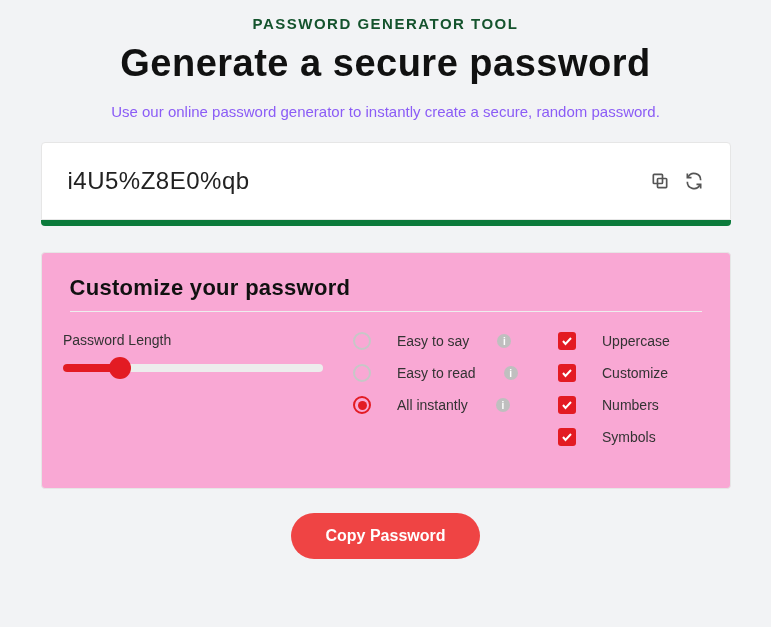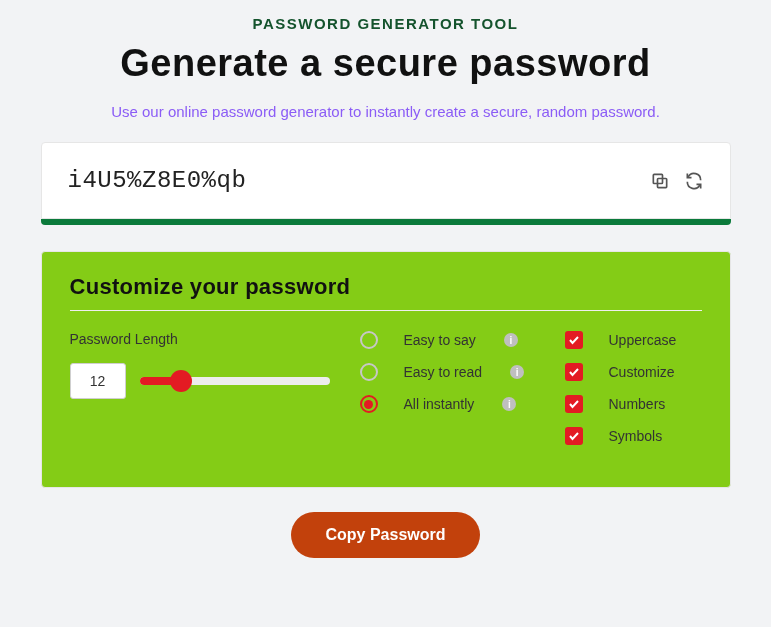--- a/index.html
+++ b/index.html
@@ -36,47 +36,47 @@
     background: #fff;
     border: 1px solid #e6e6e6;
     border-radius: 4px 4px 0 0;
     padding: 24px 26px;
     display: flex;
     align-items: center;
     justify-content: space-between;
     text-align: left;
   }
   .password-text {
-    font-family: Liberation Mono, monospace;
+    font-family: Liberation Sans, sans-serif;
     font-size: 24px;
     color: #222;
     letter-spacing: 0.5px;
   }
   .password-actions { display: flex; gap: 14px; color: #555; }
   .icon-btn { cursor: pointer; display: inline-flex; align-items: center; }
   .strength-bar { height: 6px; background: #0b7a3b; border-radius: 0 0 4px 4px; }
 
   .customize {
-    background: #84cc16;
+    background: #f9a8d4;
     border: 1px solid #e6e6e6;
     border-radius: 4px;
     margin-top: 26px;
     padding: 22px 28px 28px;
     text-align: left;
   }
   .customize h2 {
     font-size: 22px;
     font-weight: 800;
     letter-spacing: 0.3px;
     color: #111;
     padding-bottom: 10px;
     border-bottom: 1px solid #eee;
     margin-bottom: 20px;
   }
-  .options { display: flex; gap: 30px; }
+  .options { display: flex; gap: 30px; justify-content: center; }
   .col-length { flex: 0 0 260px; }
   .col-modes { flex: 0 0 175px; }
   .col-chars { flex: 0 0 150px; }
   .field-label { font-size: 14px; color: #333; margin-bottom: 16px; }
   .length-row { display: flex; align-items: center; gap: 14px; }
   .length-input {
     width: 56px; height: 36px;
     border: 1px solid #cfcfcf; border-radius: 3px;
     text-align: center; font-size: 14px; color: #333;
   }
@@ -103,21 +103,21 @@
     display: inline-flex; align-items: center; justify-content: center;
     margin-left: 2px;
   }
   .checkbox {
     width: 18px; height: 18px; background: #e31b23; border-radius: 3px;
     display: inline-flex; align-items: center; justify-content: center; color: #fff;
   }
   .copy-btn {
     display: inline-block;
     margin-top: 24px;
-    background: #c2410c;
+    background: #ef4444;
     color: #fff;
     border: none;
     border-radius: 30px;
     padding: 14px 34px;
     font-size: 16px;
     font-weight: 700;
     cursor: pointer;
   }
 </style>
 </head>
@@ -148,21 +148,20 @@
     </div>
   </div>
   <div class="strength-bar"></div>
 
   <div class="customize">
     <h2>Customize your password</h2>
     <div class="options">
       <div class="col-length">
         <div class="field-label">Password Length</div>
         <div class="length-row">
-          <input class="length-input" value="12" style="">
           <div class="slider">
             <div class="slider-fill"></div>
             <div class="slider-thumb"></div>
           </div>
         </div>
       </div>
 
       <div class="col-modes">
         <div class="radio-row">
           <span class="radio"></span>

